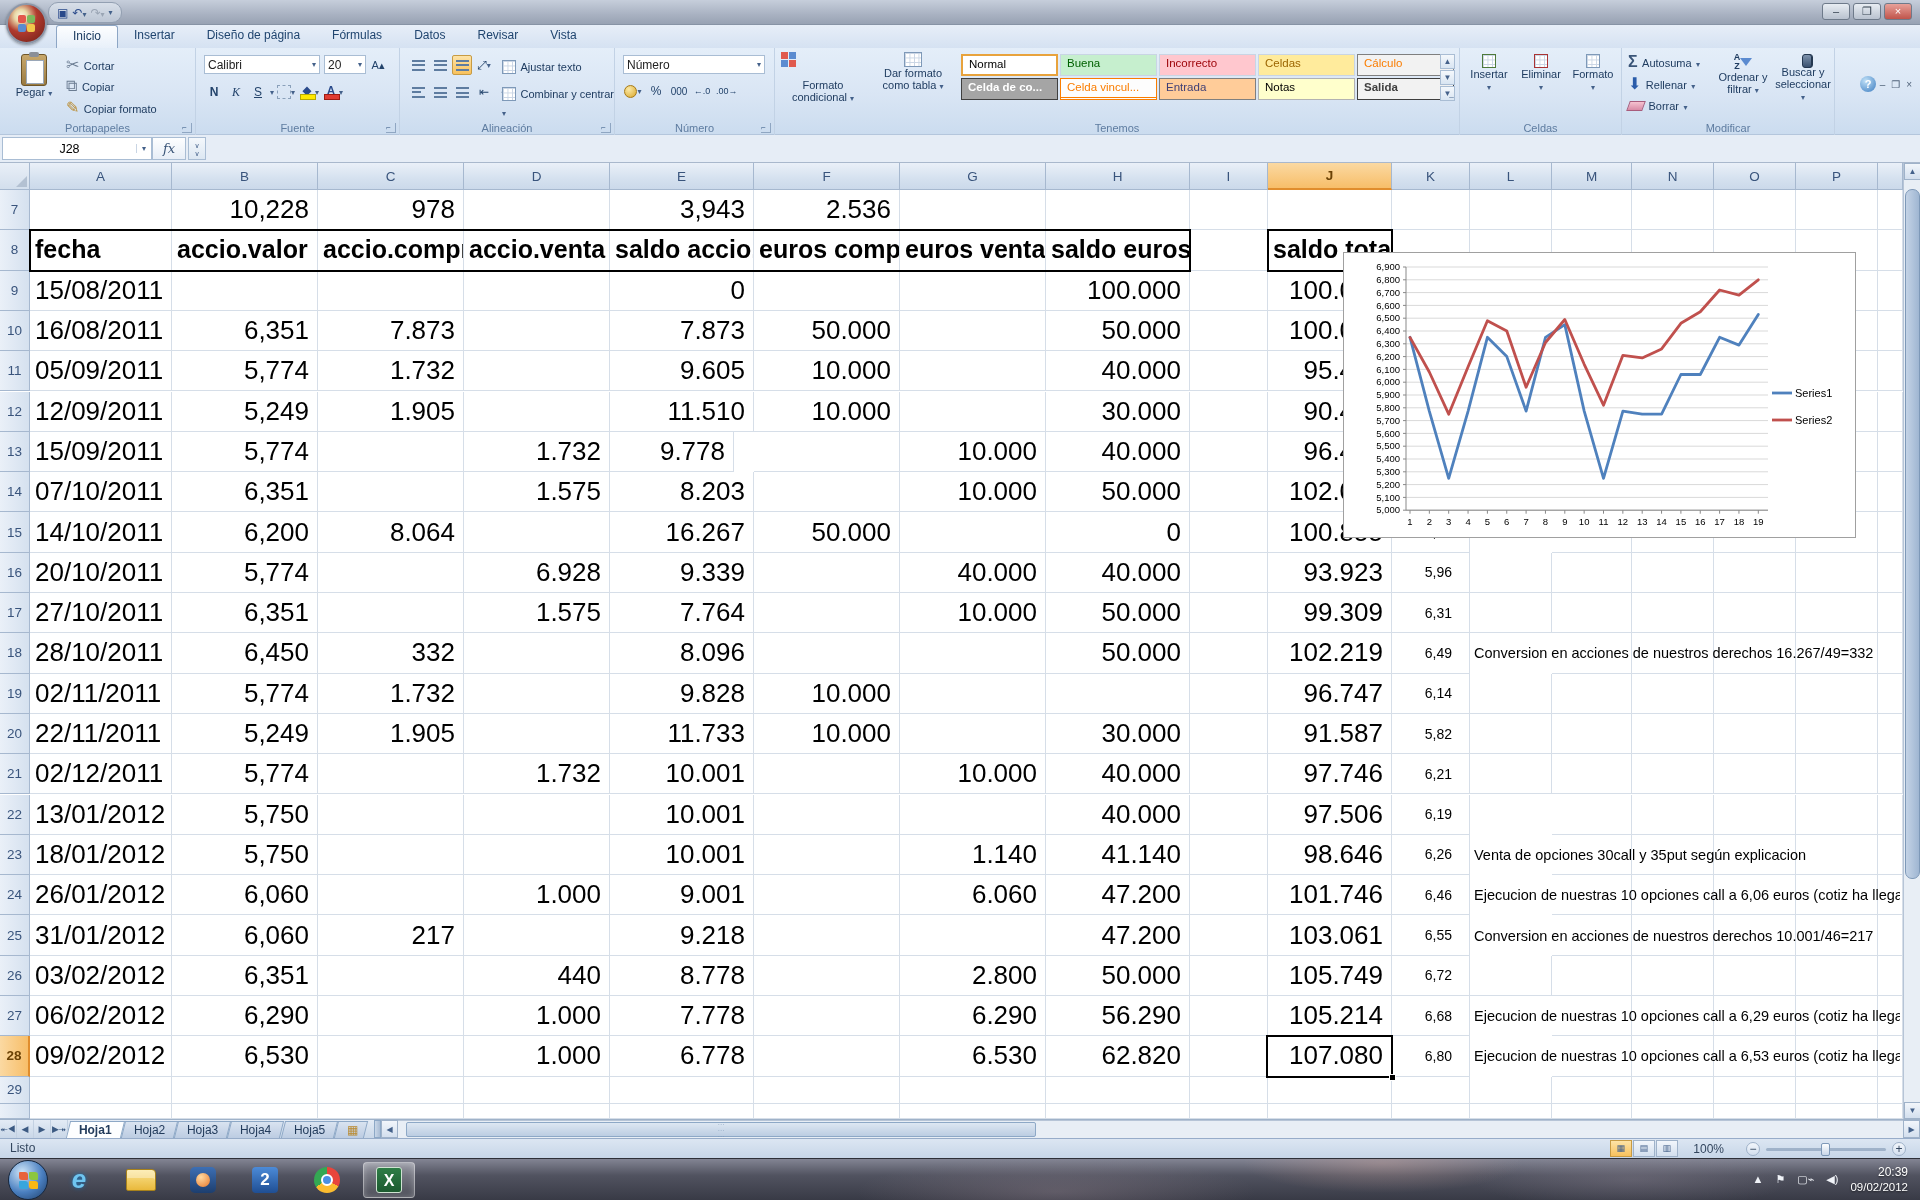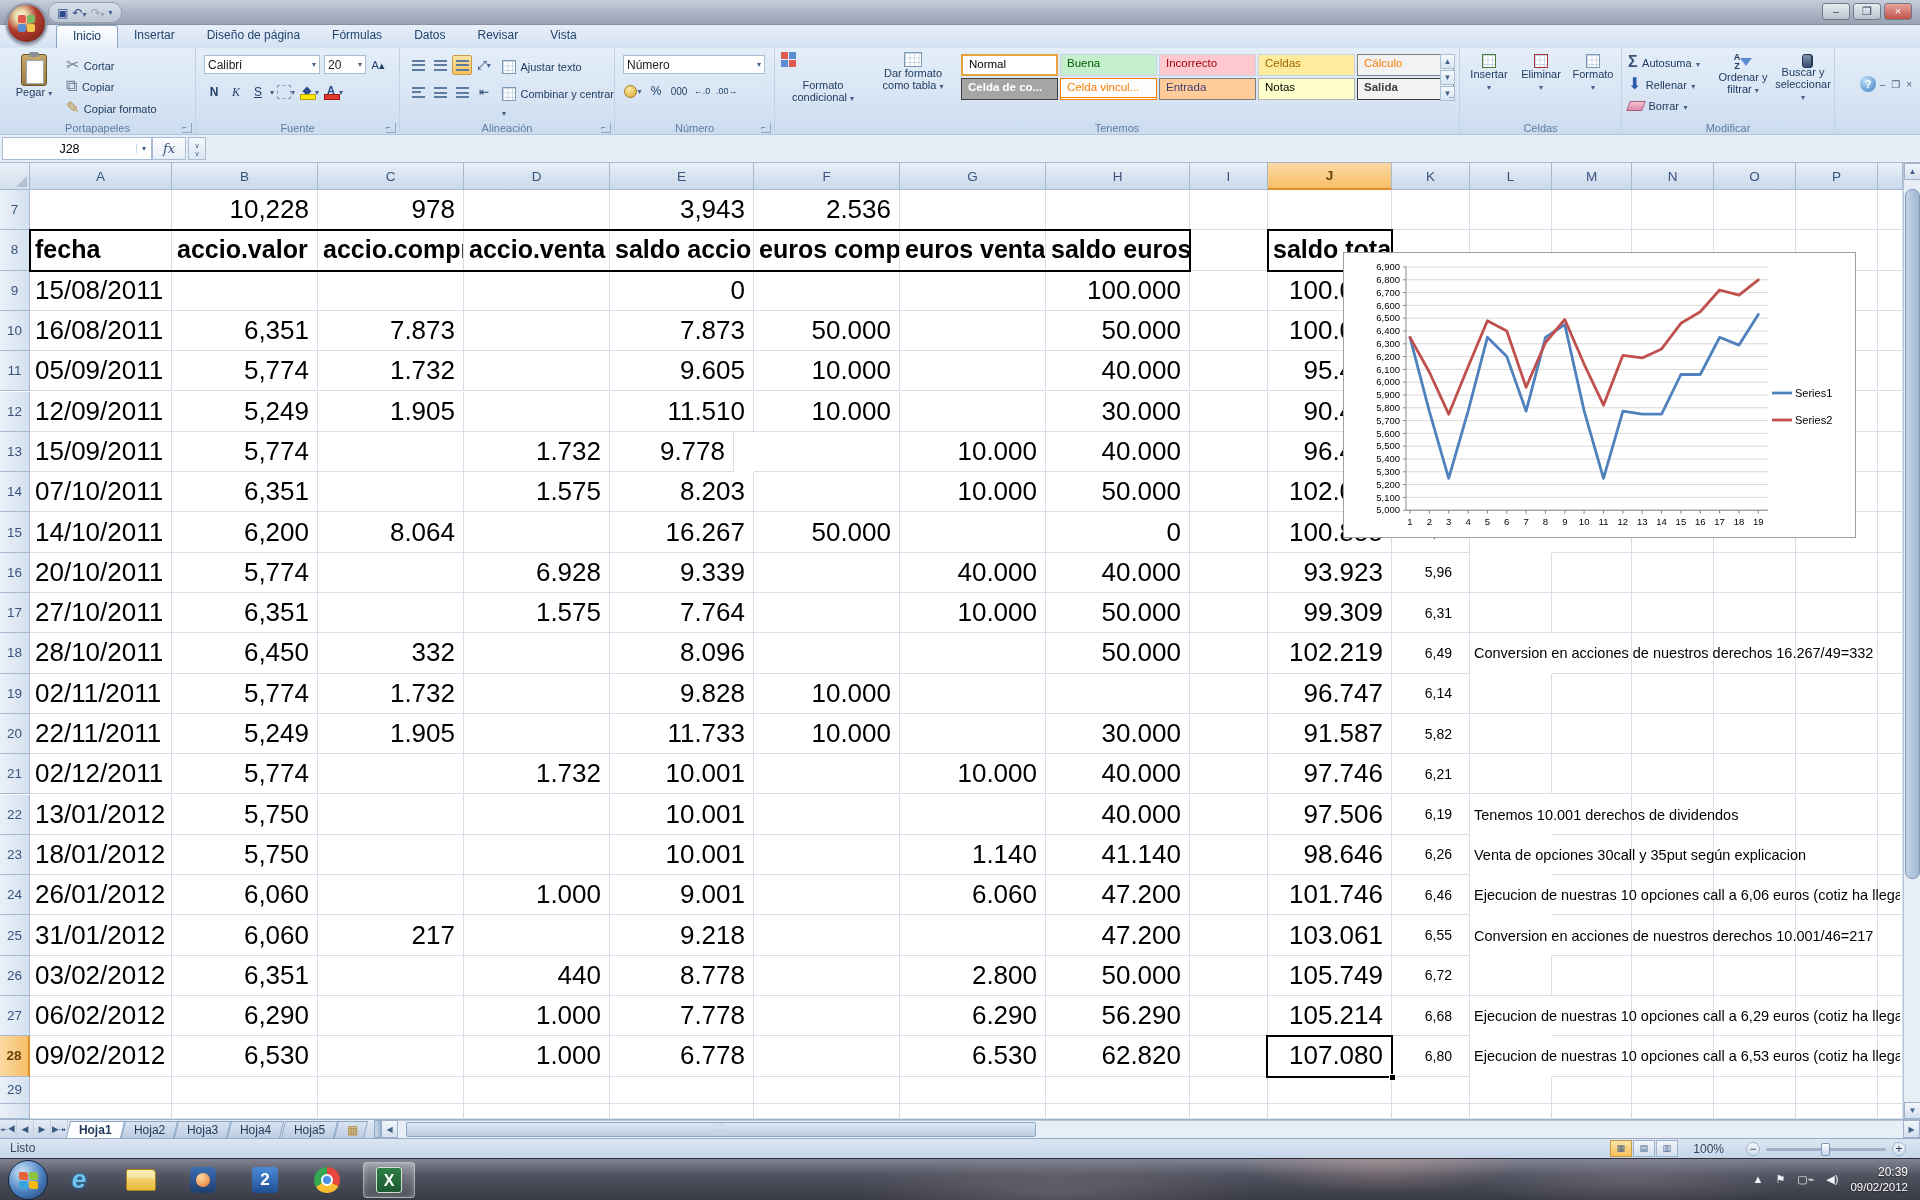--- a/index.html
+++ b/index.html
@@ -846,21 +846,20 @@
     <div class="cell" style="left: 1268px; width: 124px; top: 940.6px; height: 15px;"></div>
     <div class="cell" style="left: 1392px; width: 78px; top: 940.6px; height: 15px;"></div>
     <div class="cell" style="left: 1470px; width: 82px; top: 940.6px; height: 15px;"></div>
     <div class="cell" style="left: 1552px; width: 80px; top: 940.6px; height: 15px;"></div>
     <div class="cell" style="left: 1632px; width: 82px; top: 940.6px; height: 15px;"></div>
     <div class="cell" style="left: 1714px; width: 82px; top: 940.6px; height: 15px;"></div>
     <div class="cell" style="left: 1796px; width: 82px; top: 940.6px; height: 15px;"></div>
     <div class="cell" style="left: 1878px; width: 25px; top: 940.6px; height: 15px;"></div>
     <div class="annot" style="left: 1474px; width: 426px; top: 349.4px; height: 40.3px;">Tenemos 16.267 derechos de dividendos</div>
     <div class="annot" style="left: 1474px; width: 426px; top: 470.3px; height: 40.3px;">Conversion en acciones de nuestros derechos 16.267/49=332</div>
-    <div class="annot" style="left: 1474px; width: 426px; top: 631.5px; height: 40.3px;">Tenemos 10.001 derechos de dividendos</div>
     <div class="annot" style="left: 1474px; width: 426px; top: 671.8px; height: 40.3px;">Venta de opciones 30call y 35put según explicacion</div>
     <div class="annot" style="left: 1474px; width: 426px; top: 712.1px; height: 40.3px;">Ejecucion de nuestras 10 opciones call a 6,06 euros (cotiz ha llegado a</div>
     <div class="annot" style="left: 1474px; width: 426px; top: 752.4px; height: 40.3px;">Conversion en acciones de nuestros derechos 10.001/46=217</div>
     <div class="annot" style="left: 1474px; width: 426px; top: 833px; height: 40.3px;">Ejecucion de nuestras 10 opciones call a 6,29 euros (cotiz ha llegado a</div>
     <div class="annot" style="left: 1474px; width: 426px; top: 873.3px; height: 40.3px;">Ejecucion de nuestras 10 opciones call a 6,53 euros (cotiz ha llegado a</div>
     <div class="thickbox" style="left: 29px; top: 66.3px; width: 1162px; height: 42.3px;"></div>
     <div class="thickbox" style="left: 1267px; top: 66.3px; width: 126px; height: 42.3px;"></div>
     <div id="selcell" style="left: 1266px; top: 872.3px; width: 127px; height: 42.3px;"></div>
     <div id="selhandle" style="left: 1389px; top: 910.6px;"></div>
   </div>

